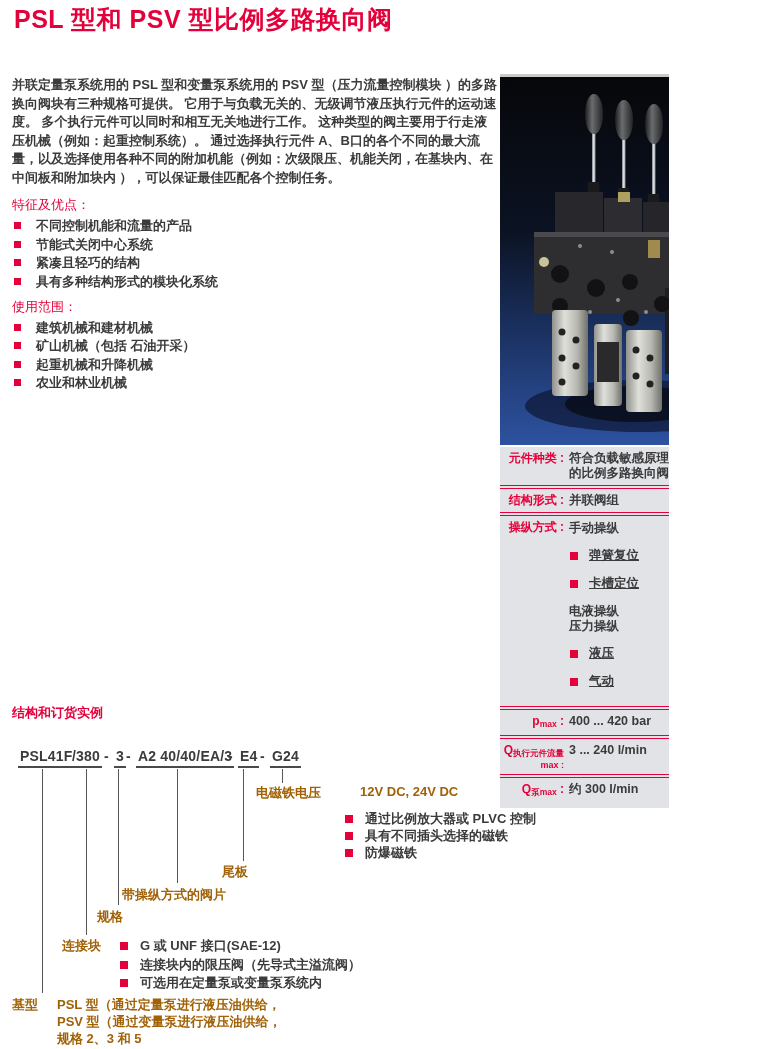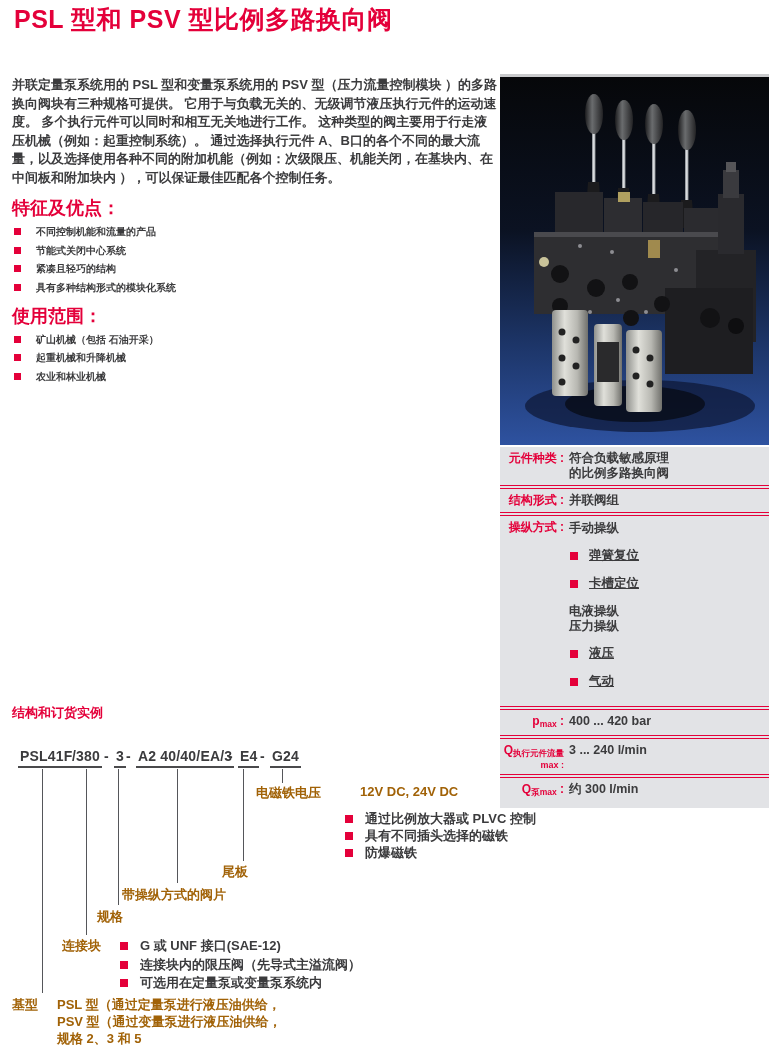--- a/index.html
+++ b/index.html
@@ -1,22 +1,22 @@
 <!DOCTYPE html>
 <html><head>
 <meta charset="utf-8">
 <style>
   html,body{margin:0;padding:0;background:#ffffff;}
-  .page{position:relative;width:769px;height:1049px;background:#fff;overflow:hidden;
+  .page{position:relative;width:669px;height:1049px;background:#fff;overflow:hidden;
         font-family:"Liberation Sans","DejaVu Sans",sans-serif;color:#3b3b3d;}
   .page-title{position:absolute;left:14px;top:3px;font-size:25px;font-weight:bold;color:#e4003a;letter-spacing:0.5px;}
   .left-col{position:absolute;left:12px;top:76px;width:487px;}
   .intro{font-size:13px;line-height:18.5px;font-weight:600;text-align:left;}
-  .list-heading{color:#e4003a;font-weight:bold;font-size:18px;margin-top:9px;margin-bottom:5px;}
-  .li{display:flex;align-items:flex-start;margin-bottom:4.5px;font-size:10px;font-weight:600;line-height:14px;}
+  .list-heading{color:#e4003a;font-weight:normal;font-size:13px;margin-top:9px;margin-bottom:5px;}
+  .li{display:flex;align-items:flex-start;margin-bottom:4.5px;font-size:13px;font-weight:600;line-height:14px;}
   .sq{flex:none;width:7px;height:7px;background:#e4003a;margin:3px 15px 0 2px;}
   
   .photo{position:absolute;left:500px;top:74px;width:269px;height:371px;}
   
   .spec{position:absolute;left:500px;top:447px;width:269px;background:#e2e3e6;font-size:12.5px;font-weight:600;}
   .spec-row{display:flex;align-items:flex-start;padding:4px 0 4px 0;}
   .spec-label{flex:none;width:64px;text-align:right;color:#e4003a;font-weight:bold;font-size:12px;line-height:14px;}
   .spec-value{flex:1;padding-left:5px;line-height:15px;}
   .sep{height:2px;border-top:1px solid #e4003a;border-bottom:1px solid #e4003a;}
   .spec sub{font-size:8.5px;vertical-align:-2px;}
@@ -56,20 +56,24 @@
     <div class="li">
         <span class="sq"></span>
         <span>紧凑且轻巧的结构</span>
       </div>
     <div class="li">
         <span class="sq"></span>
         <span>具有多种结构形式的模块化系统</span>
       </div>
 
     <div class="list-heading">使用范围：</div>
+    <div class="li">
+        <span class="sq"></span>
+        <span>建筑机械和建材机械</span>
+      </div>
     <div class="li">
         <span class="sq"></span>
         <span>矿山机械（包括 石油开采）</span>
       </div>
     <div class="li">
         <span class="sq"></span>
         <span>起重机械和升降机械</span>
       </div>
     <div class="li">
         <span class="sq"></span>

